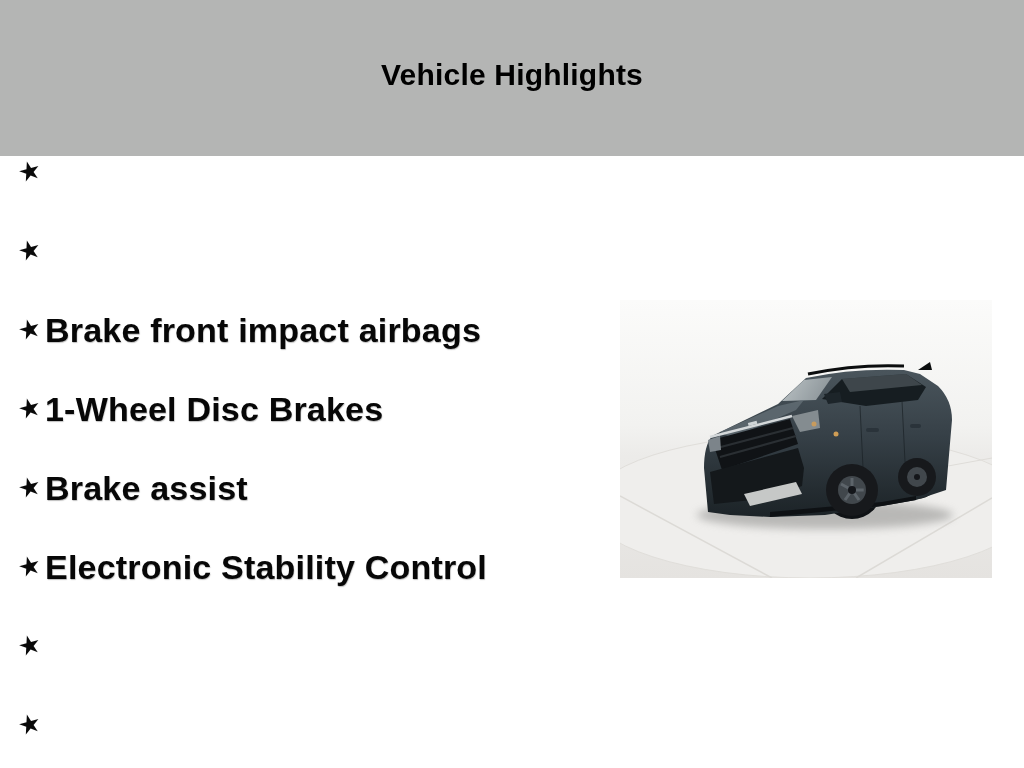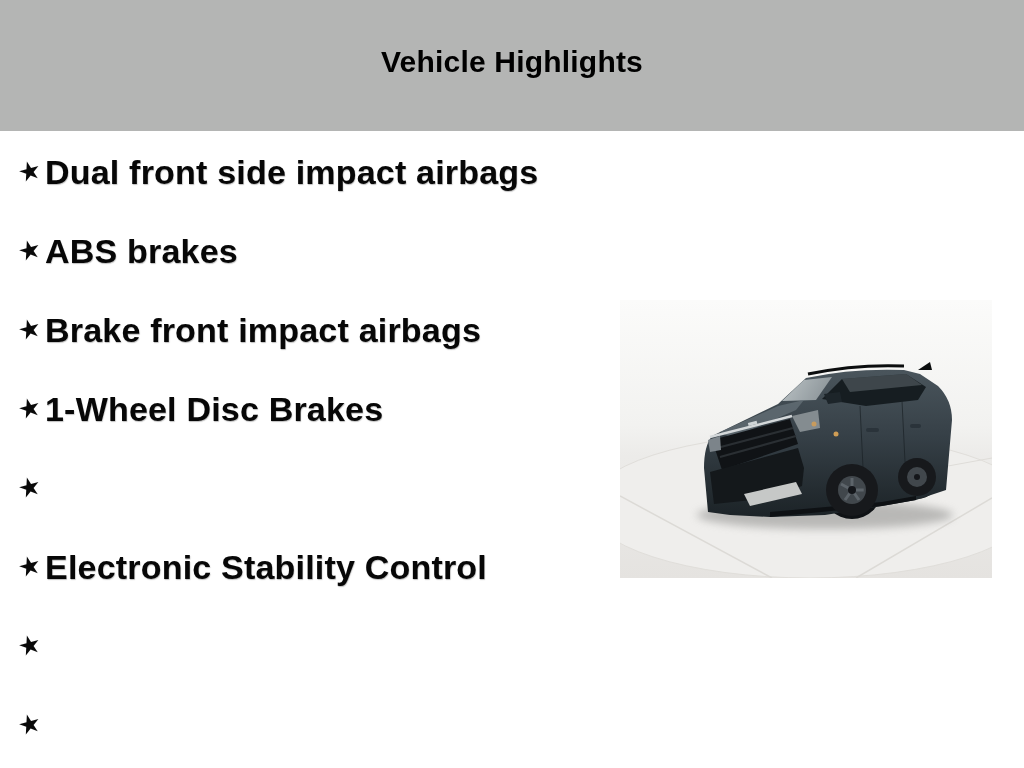--- a/index.html
+++ b/index.html
@@ -5,21 +5,21 @@
   * { margin: 0; padding: 0; box-sizing: border-box; }
   html, body { width: 1024px; height: 768px; overflow: hidden; }
   body {
     position: relative;
     background: #ffffff;
     font-family: "Liberation Sans", sans-serif;
   }
   .header {
     position: absolute;
     left: 0; top: 0;
-    width: 1024px; height: 131px;
+    width: 1024px; height: 156px;
     background: #b4b5b4;
     display: flex;
     align-items: center;
     justify-content: center;
   }
   .page-title {
     font-size: 30px;
     font-weight: 700;
     color: #000000;
     letter-spacing: 0.2px;
@@ -66,36 +66,35 @@
 </head>
 <body>
 
 <div class="header">
   <h1 class="page-title">Vehicle Highlights</h1>
 </div>
 
 <ul class="highlights-list">
   <li class="highlight-item">
     <span class="star">★</span>
-    <span class="highlight-label">Dual front side impact airbags</span>
   </li>
   <li class="highlight-item">
     <span class="star">★</span>
-    <span class="highlight-label">ABS brakes</span>
   </li>
   <li class="highlight-item">
     <span class="star">★</span>
     <span class="highlight-label">Brake front impact airbags</span>
   </li>
   <li class="highlight-item">
     <span class="star">★</span>
     <span class="highlight-label">1-Wheel Disc Brakes</span>
   </li>
   <li class="highlight-item">
     <span class="star">★</span>
+    <span class="highlight-label">Brake assist</span>
   </li>
   <li class="highlight-item">
     <span class="star">★</span>
     <span class="highlight-label">Electronic Stability Control</span>
   </li>
   <li class="highlight-item">
     <span class="star">★</span>
   </li>
   <li class="highlight-item">
     <span class="star">★</span>

